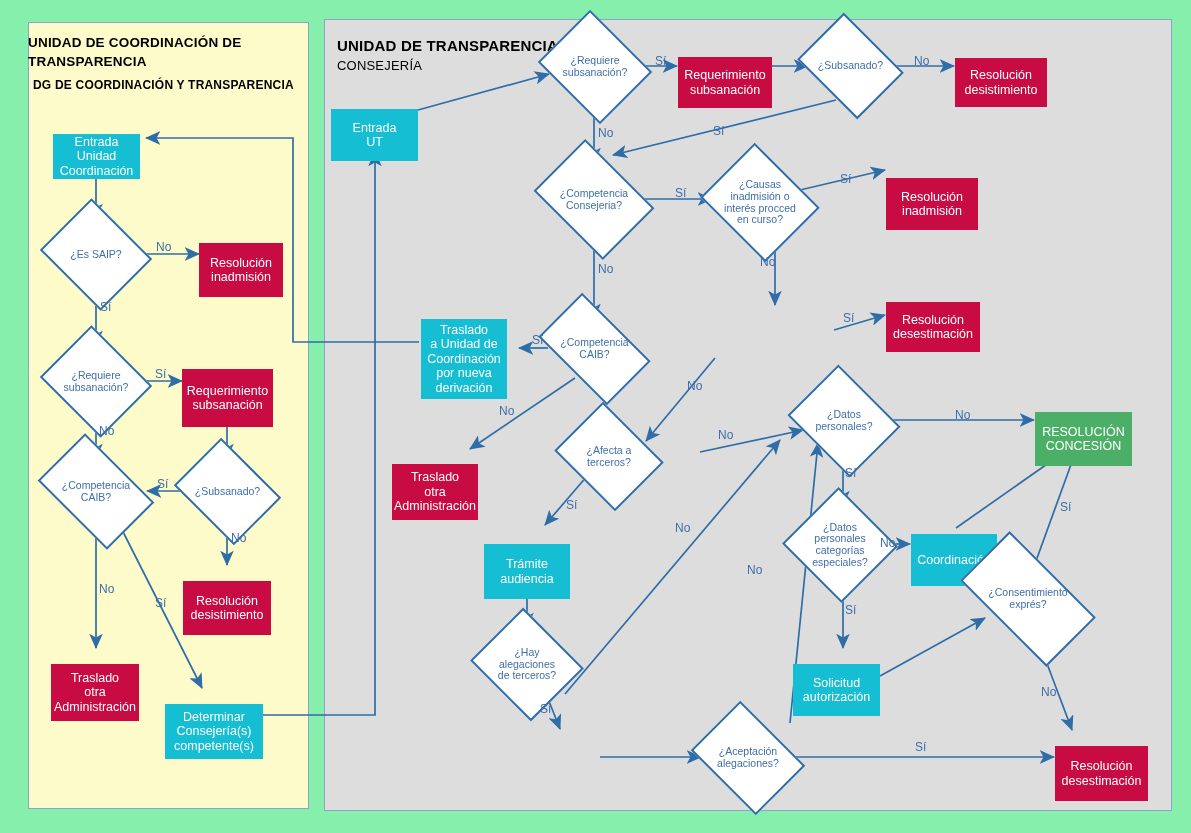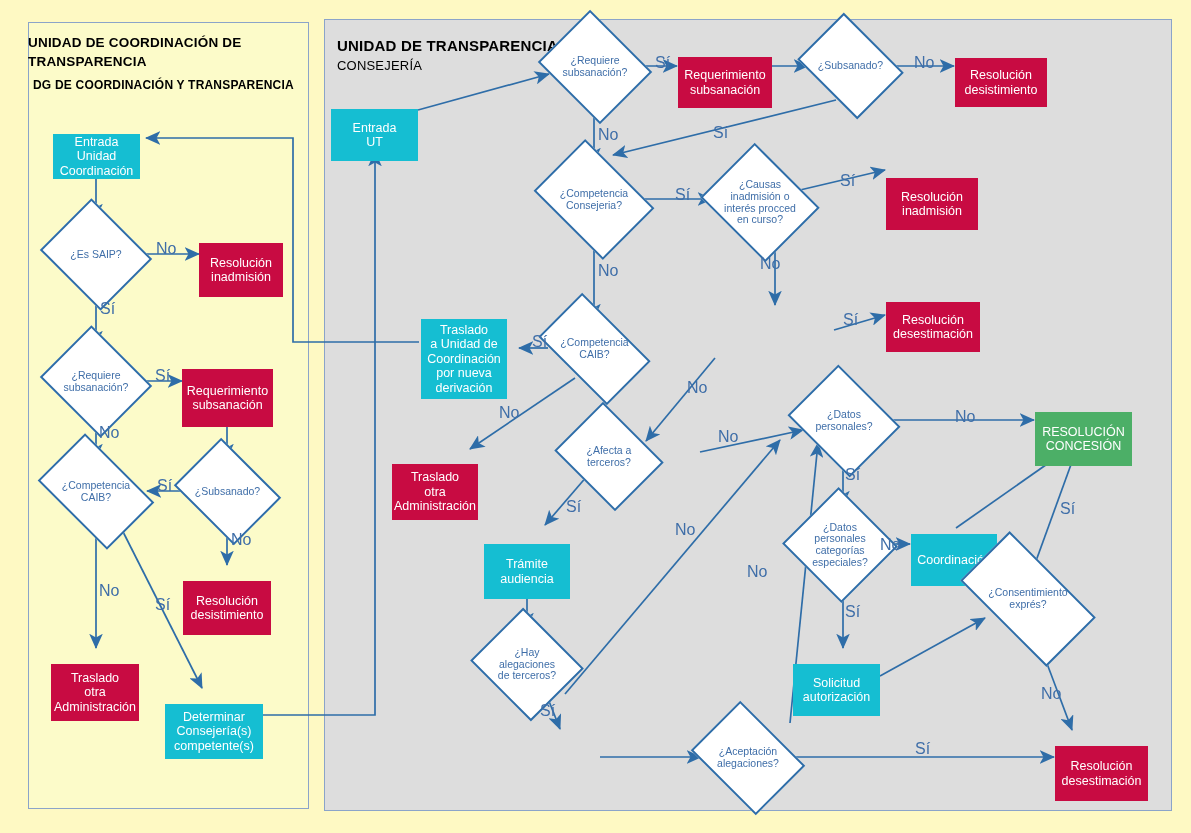--- a/index.html
+++ b/index.html
@@ -1,36 +1,36 @@
 <!DOCTYPE html>
 <html><head>
 <meta charset="utf-8">
 <style>
   html,body{margin:0;padding:0;background:#fff;}
   body{font-family:"Liberation Sans", sans-serif;}
-  #canvas{position:relative;width:1191px;height:833px;background:#fef9c3;overflow:hidden;}
+  #canvas{position:relative;width:1191px;height:833px;background:#86efac;overflow:hidden;}
   .panel{position:absolute;box-sizing:border-box;border:1px solid #8ba4c9;}
   #panel-left{left:28px;top:22px;width:281px;height:787px;background:#fcfbc9;}
   #panel-right{left:324px;top:19px;width:848px;height:792px;background:#dddddd;}
   .ptitle{position:absolute;font-weight:bold;color:#000;letter-spacing:.2px;}
   #lt1{left:28px;top:33px;width:272px;font-size:13.5px;line-height:19px;}
   #lt2{left:33px;top:78px;width:272px;font-size:12px;}
   #rt1{left:337px;top:37px;font-size:15px;}
   #rt2{left:337px;top:58px;font-size:13px;font-weight:normal;}
   svg#wires{position:absolute;left:0;top:0;width:1191px;height:833px;pointer-events:none;}
   .node{position:absolute;box-sizing:border-box;display:flex;align-items:center;justify-content:center;text-align:center;color:#fff;line-height:1.16;}
   .rect{font-size:12.5px;margin-top:16px;}
   .cyan{background:#15bed2;}
   .crimson{background:#c80b42;}
   .green{background:#4caf67;}
   .dia{position:absolute;display:flex;align-items:center;justify-content:center;}
   .dia .shape{position:absolute;left:0;top:0;width:100%;height:100%;background:#fff;border:2px solid #2e6da8;
     transform:rotate(45deg);box-sizing:border-box;}
   .dia .txt{position:relative;z-index:2;color:#3f6ea8;font-size:10.5px;line-height:1.12;text-align:center;width:128%;}
-  .edgelabel{position:absolute;color:#3f6ea8;font-size:16px;white-space:nowrap;}
+  .edgelabel{position:absolute;color:#3f6ea8;font-size:12px;white-space:nowrap;}
 </style>
 </head>
 <body>
 
 <div id="canvas">
 
   <div class="panel" id="panel-left"></div>
   <div class="panel" id="panel-right"></div>
 
   <div class="ptitle" id="lt1">

